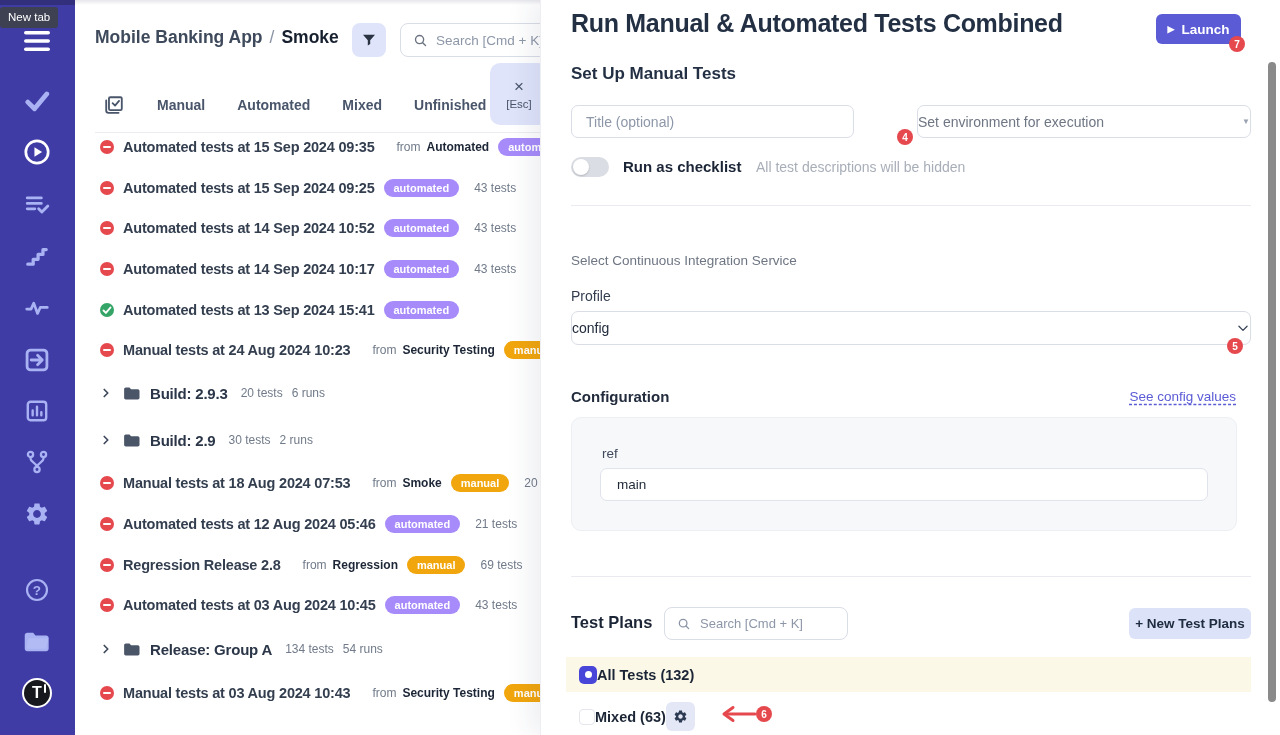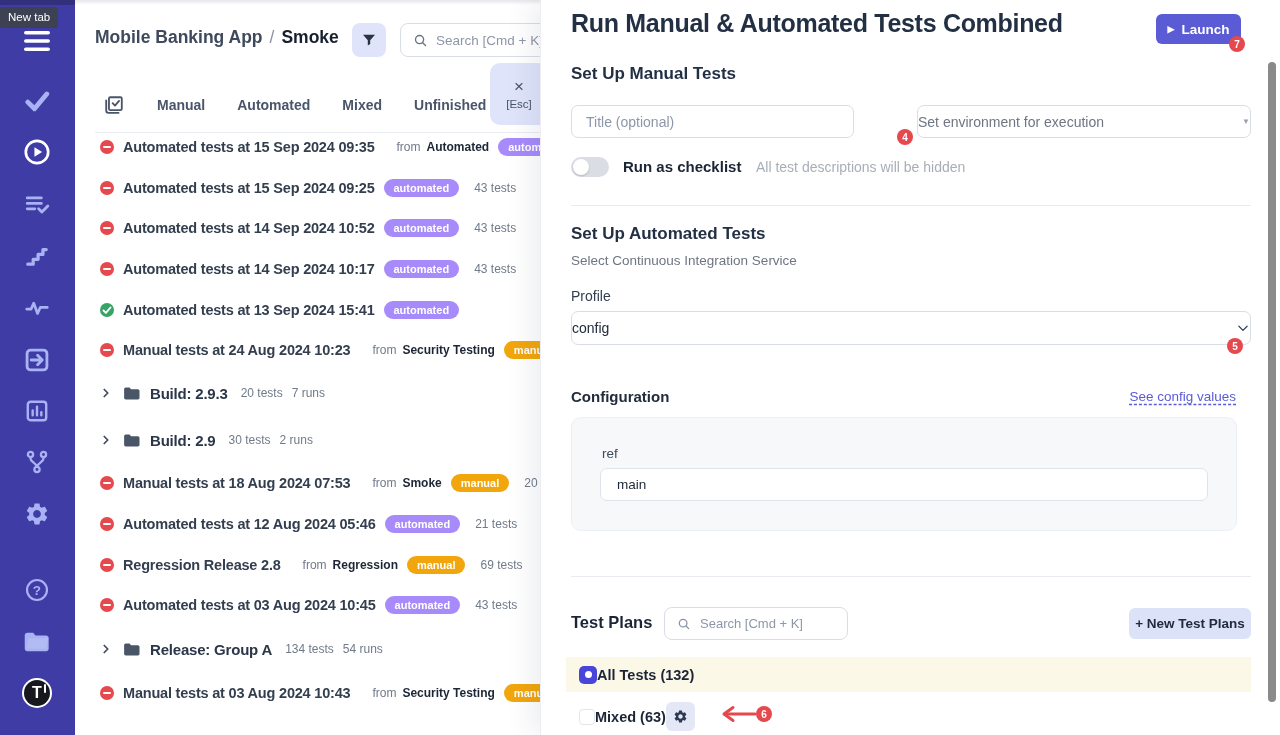--- a/index.html
+++ b/index.html
@@ -273,21 +273,21 @@
               <path d="M8.5 5l7 7-7 7" stroke="#3F4A5C" stroke-width="3.4" fill="none" stroke-linecap="round" stroke-linejoin="round"></path>
             </svg>
           </span>
           <span class="folder-ic">
             <svg width="18" height="15" viewBox="0 0 24 20">
               <path fill="#4A5568" d="M1.5 4.2C1.5 3 2.5 2 3.7 2h5l2 2.4h9.1c1.2 0 2.2 1 2.2 2.2v9.2c0 1.2-1 2.2-2.2 2.2H3.7c-1.2 0-2.2-1-2.2-2.2V4.2z"></path>
             </svg>
           </span>
           <span class="folder-name">Build: 2.9.3</span>
           <span class="meta" style="margin-left:4px">20 tests</span>
-          <span class="meta">7 runs</span>
+          <span class="meta">6 runs</span>
         </div>
         <div class="run-row" style="top: 420px;">
           <span class="chev">
             <svg width="12" height="12" viewBox="0 0 24 24">
               <path d="M8.5 5l7 7-7 7" stroke="#3F4A5C" stroke-width="3.4" fill="none" stroke-linecap="round" stroke-linejoin="round"></path>
             </svg>
           </span>
           <span class="folder-ic">
             <svg width="18" height="15" viewBox="0 0 24 20">
               <path fill="#4A5568" d="M1.5 4.2C1.5 3 2.5 2 3.7 2h5l2 2.4h9.1c1.2 0 2.2 1 2.2 2.2v9.2c0 1.2-1 2.2-2.2 2.2H3.7c-1.2 0-2.2-1-2.2-2.2V4.2z"></path>
@@ -361,21 +361,20 @@
     <input class="txt-input" style="left: 30px; top: 105px; width: 283px;" placeholder="Title (optional)">
     <div class="select-box" style="left:376px; top:105px; width:334px;">
       <span class="ph">Set environment for execution</span>
       <span class="caret">▼</span>
     </div>
     <div class="toggle"></div>
     <div class="chk-label">Run as checklist</div>
     <div class="chk-hint">All test descriptions will be hidden</div>
 
     <div class="divider" style="top:205px"></div>
-    <div class="h2" style="top:224px">Set Up Automated Tests</div>
     <div class="subtitle">Select Continuous Integration Service</div>
     <div class="field-label" style="top:288px">Profile</div>
     <div class="select-box" style="left:30px; top:311px; width:680px; height:34px;">
       <span class="val">config</span>
       <svg width="14" height="14" viewBox="0 0 24 24">
           <path d="M5 9l7 7 7-7" stroke="#394657" stroke-width="2.2" fill="none" stroke-linecap="round" stroke-linejoin="round"></path>
         </svg>
     </div>
 
     <div class="field-label" style="top:388px; font-size:15px; font-weight:bold; color:#222C3D">Configuration</div>

